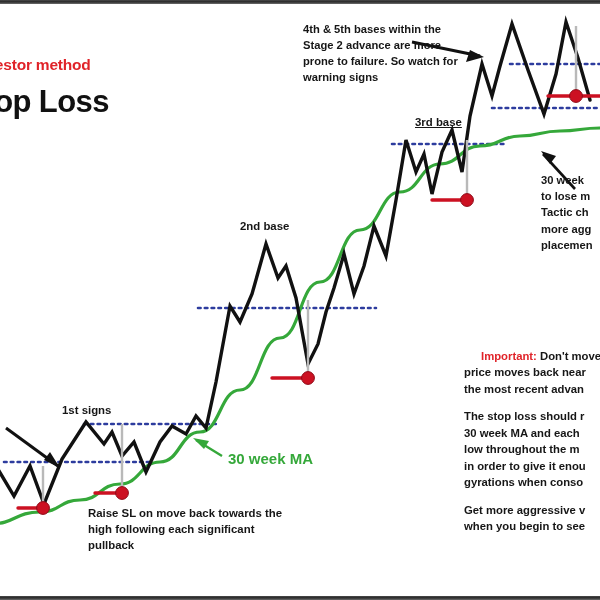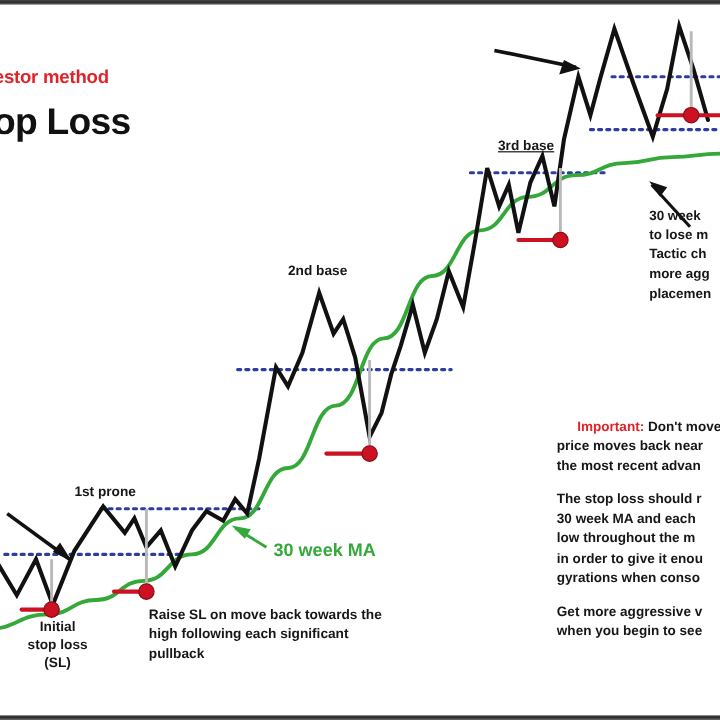--- a/index.html
+++ b/index.html
@@ -59,21 +59,21 @@
   }
 
   #sl-init{
     left:8px;top:512px;width:80px;text-align:center;
     font-size:11.4px;font-weight:bold;line-height:1.32;color:#161616;
   }
   #sl-init span{display:block;}
 
   #note-raise{
     left:88px;top:502px;width:200px;
-    font-size:11.4px;font-weight:bold;line-height:1.40;color:#161616;margin-left:36px;
+    font-size:11.4px;font-weight:bold;line-height:1.40;color:#161616;
   }
 
   #side-copy{
     left:464px;top:344px;width:150px;
     font-size:11.3px;font-weight:bold;line-height:1.46;color:#161616;
   }
   #side-copy p{margin:0 0 11px 0;}
   #side-copy p:last-child{margin-bottom:0;}
   #side-copy .imp{color:#e02329;padding-left:17px;}
   #side-copy .ln{display:block;white-space:nowrap;}
@@ -134,40 +134,36 @@
     <g>
       <line x1="222" y1="452" x2="196" y2="436" stroke="#35a83a" stroke-width="2.4"></line>
       <polygon points="193,434 209,437 204,445" fill="#35a83a"></polygon>
     </g>
   </svg>
 
   <div class="txt" id="kicker">sis Investor method</div>
   <div class="txt" id="headline">g Stop Loss</div>
   <div class="txt" id="subline">rt</div>
 
+  <div class="txt" id="note-top">4th &amp; 5th bases within the Stage 2 advance are more prone to failure. So watch for warning signs</div>
 
   <div class="txt" id="note-ma">
     <span>30 week</span>
     <span>to lose m</span>
     <span>Tactic ch</span>
     <span>more agg</span>
     <span>placemen</span>
   </div>
 
-  <div class="txt base-lbl" id="base1">1st prone</div>
+  <div class="txt base-lbl" id="base1">1st signs</div>
   <div class="txt base-lbl" id="base2">2nd base</div>
   <div class="txt base-lbl" id="base3">3rd base</div>
 
   <div class="txt" id="ma-tag">30 week MA</div>
 
-  <div class="txt" id="sl-init">
-    <span>Initial</span>
-    <span>stop loss</span>
-    <span>(SL)</span>
-  </div>
 
   <div class="txt" id="note-raise">Raise SL on move back towards the high following each significant pullback</div>
 
   <div class="txt" id="side-copy">
     <p>
       <span class="ln"><span class="imp">Important:</span><span> Don't moves</span></span>
       <span class="ln">price moves back near</span>
       <span class="ln">the most recent advan</span>
     </p>
     <p>

